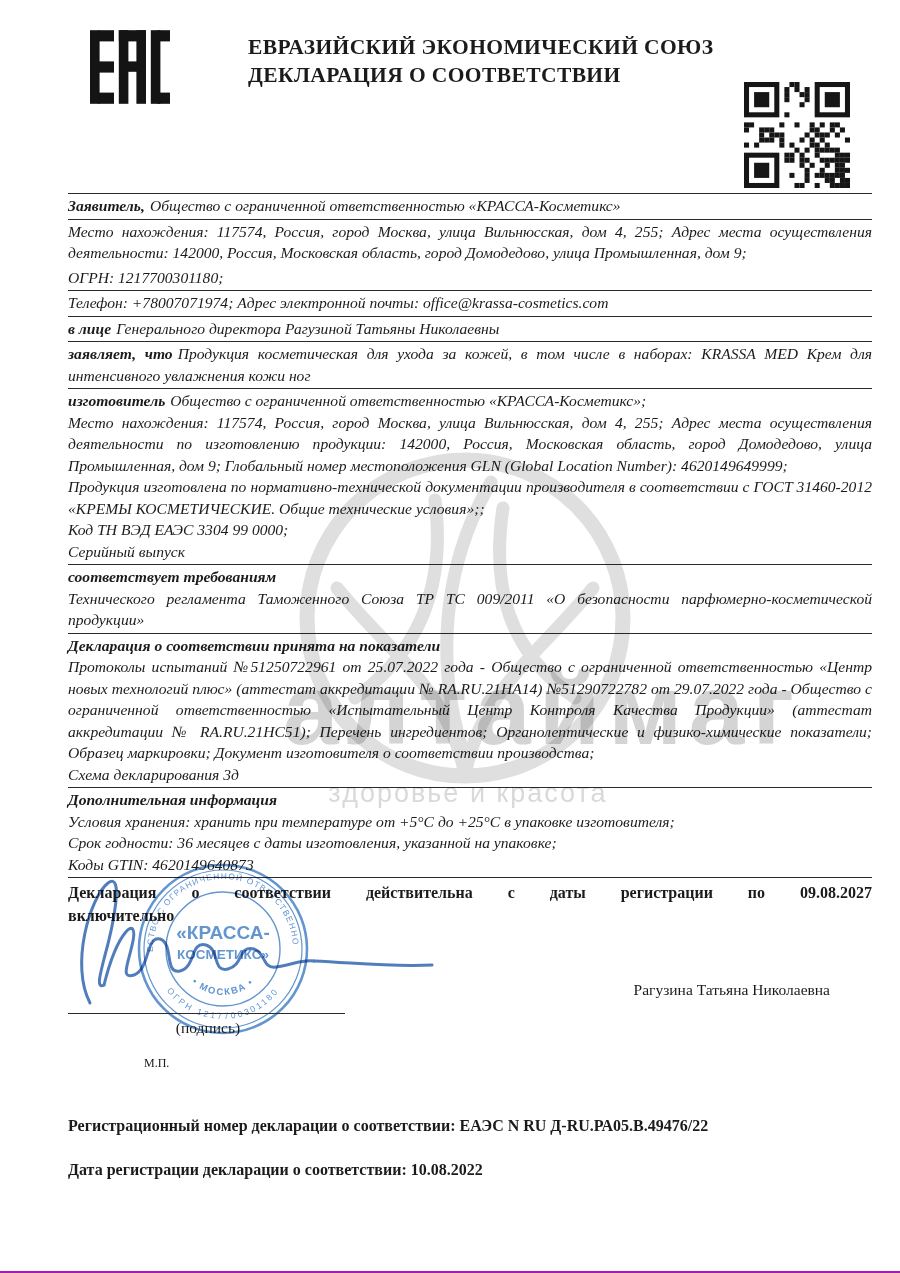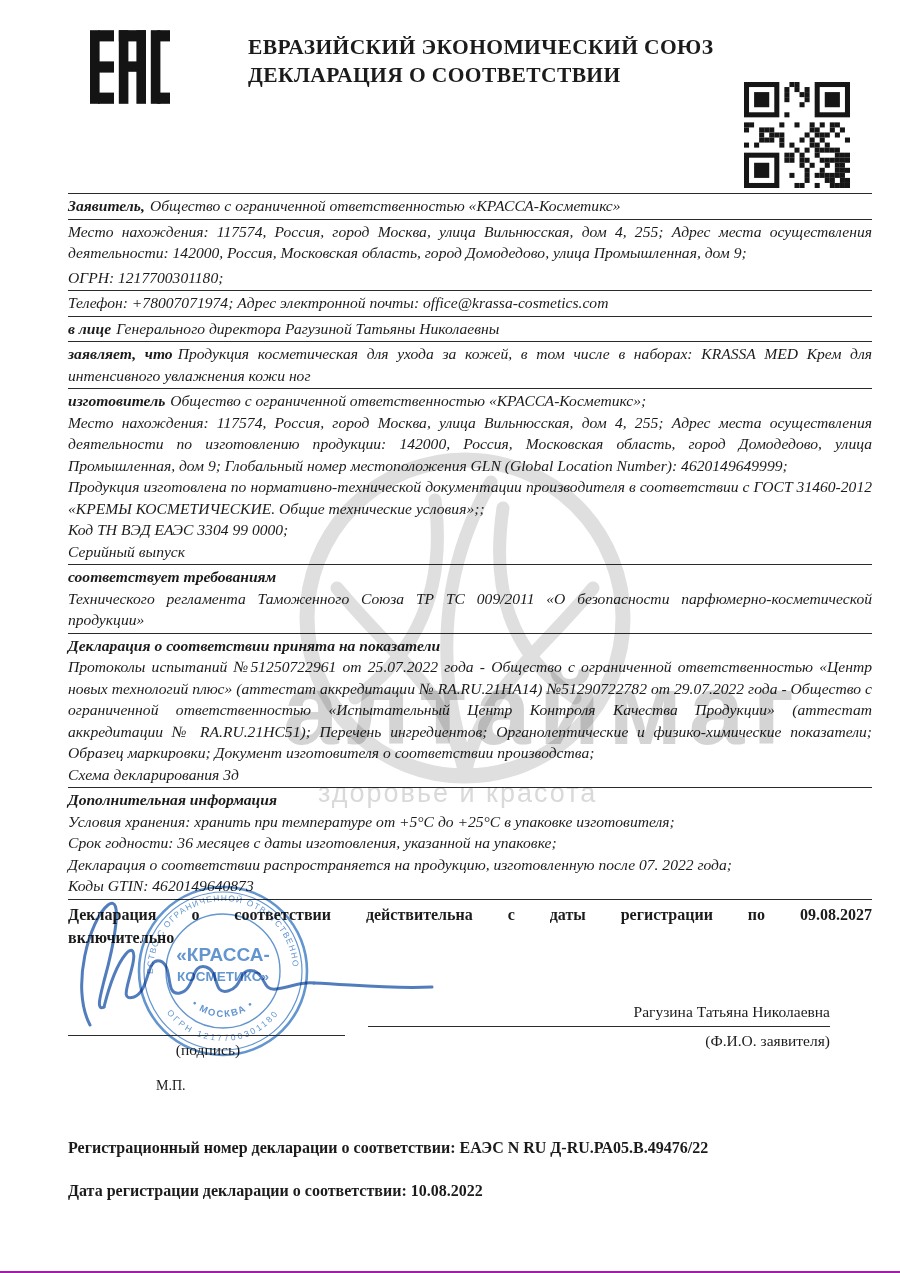--- a/index.html
+++ b/index.html
@@ -37,41 +37,41 @@
   .validity{font-weight:bold;font-size:16px;line-height:23px;margin-top:3px;}
   .validity .l1{display:block;text-align:justify;text-align-last:justify;}
 
   
   .signzone{position:relative;height:138px;margin-top:4px;}
   .sig-line{position:absolute;left:0;top:82px;width:277px;border-top:1.7px solid #2b2b2b;}
   .sig-caption{position:absolute;left:55px;top:86px;width:170px;text-align:center;font-size:15.5px;}
   .fio{position:absolute;left:300px;top:48px;width:462px;text-align:right;font-size:15.5px;}
   .fio .nm{display:block;padding-bottom:4px;}
   .fio .ln{display:block;border-top:1.7px solid #2b2b2b;padding-top:3px;}
-  .mp{position:absolute;left:88px;top:122px;font-size:14px;}
+  .mp{position:absolute;left:76px;top:122px;font-size:12px;}
   .stamp{position:absolute;left:65px;top:-72px;width:180px;height:180px;color:#4d86c9;opacity:.88;mix-blend-mode:multiply;}
   .stamp text{fill:#4d86c9;font-family:"Liberation Sans",sans-serif;}
   .signature{position:absolute;left:-8px;top:-66px;width:420px;height:150px;mix-blend-mode:multiply;}
 
   
   .footer{margin-top:46px;font-weight:bold;font-size:16px;}
   .footer .frow{margin-bottom:22px;}
 
   
   .wm{position:absolute;z-index:2;pointer-events:none;mix-blend-mode:multiply;}
   .wm-globe{left:295px;top:448px;width:340px;height:340px;opacity:.32;}
   .wm-brand{
     left:283px;top:652px;width:600px;
     font-family:"Liberation Sans",sans-serif;font-weight:bold;
     font-size:100px;letter-spacing:8px;color:#a9a9a9;opacity:.5;
   }
   .wm-tagline{
     left:318px;top:778px;width:300px;
     font-family:"Liberation Sans",sans-serif;
-    font-size:27px;letter-spacing:2px;color:#b9b9b9;opacity:.55;
+    font-size:27px;letter-spacing:2px;color:#b9b9b9;opacity:.55;text-align:center;
   }
 </style>
 </head>
 <body>
 
 <div class="page">
 
   <svg class="eac-logo" viewBox="0 0 100 92" aria-hidden="true">
     <g fill="#141414">
       <rect x="0" y="0" width="12" height="92"></rect>
@@ -251,21 +251,20 @@
     <div class="sec">
       <p><b>Декларация о соответствии принята на показатели</b></p>
       <p class="jst">Протоколы испытаний №51250722961 от 25.07.2022 года - Общество с ограниченной ответственностью «Центр новых технологий плюс» (аттестат аккредитации № RA.RU.21НА14) №51290722782 от 29.07.2022 года - Общество с ограниченной ответственностью «Испытательный Центр Контроля Качества Продукции» (аттестат аккредитации № RA.RU.21НС51); Перечень ингредиентов; Органолептические и физико-химические показатели; Образец маркировки; Документ изготовителя о соответствии производства;</p>
       <p>Схема декларирования 3д</p>
     </div>
 
     <div class="sec">
       <p><b>Дополнительная информация</b></p>
       <p>Условия хранения: хранить при температуре от +5°С до +25°С в упаковке изготовителя;</p>
       <p>Срок годности: 36 месяцев с даты изготовления, указанной на упаковке;</p>
-      <p>Декларация о соответствии распространяется на продукцию, изготовленную после 07. 2022 года;</p>
       <p>Коды GTIN: 4620149640873</p>
     </div>
 
     <div class="validity">
       <span class="l1">Декларация о соответствии действительна с даты регистрации по 09.08.2027</span>
       <span>включительно</span>
     </div>
 
     <div class="signzone">
 
@@ -291,21 +290,20 @@
           <path d="M 44 120 C 58 64 78 50 73 76 C 68 100 60 114 74 110 C 90 104 86 70 100 74 C 114 78 104 110 120 106 C 136 102 130 76 146 80 C 160 84 152 108 168 104 C 184 100 178 80 194 84 C 206 88 202 104 216 102 C 232 100 242 94 254 96"></path>
           <path d="M 254 96 C 298 98 330 102 372 100"></path>
         </g>
       </svg>
 
       <div class="sig-line"></div>
       <div class="sig-caption">(подпись)</div>
 
       <div class="fio">
         <span class="nm">Рагузина Татьяна Николаевна</span>
-        <span class="ln">(Ф.И.О. заявителя)</span>
       </div>
 
       <div class="mp">М.П.</div>
     </div>
 
     <div class="footer">
       <p class="frow">Регистрационный номер декларации о соответствии: ЕАЭС N RU Д-RU.РА05.В.49476/22</p>
       <p class="frow">Дата регистрации декларации о соответствии: 10.08.2022</p>
     </div>
 

